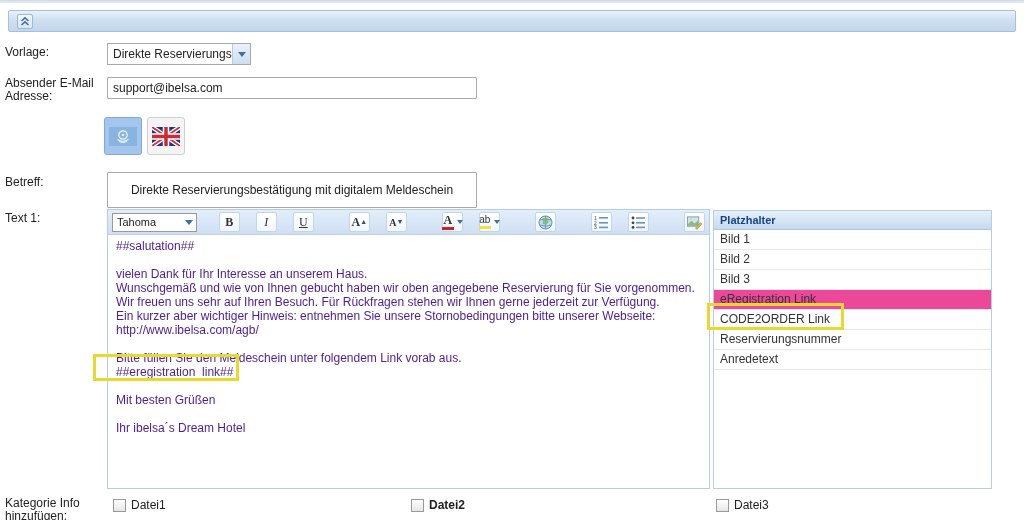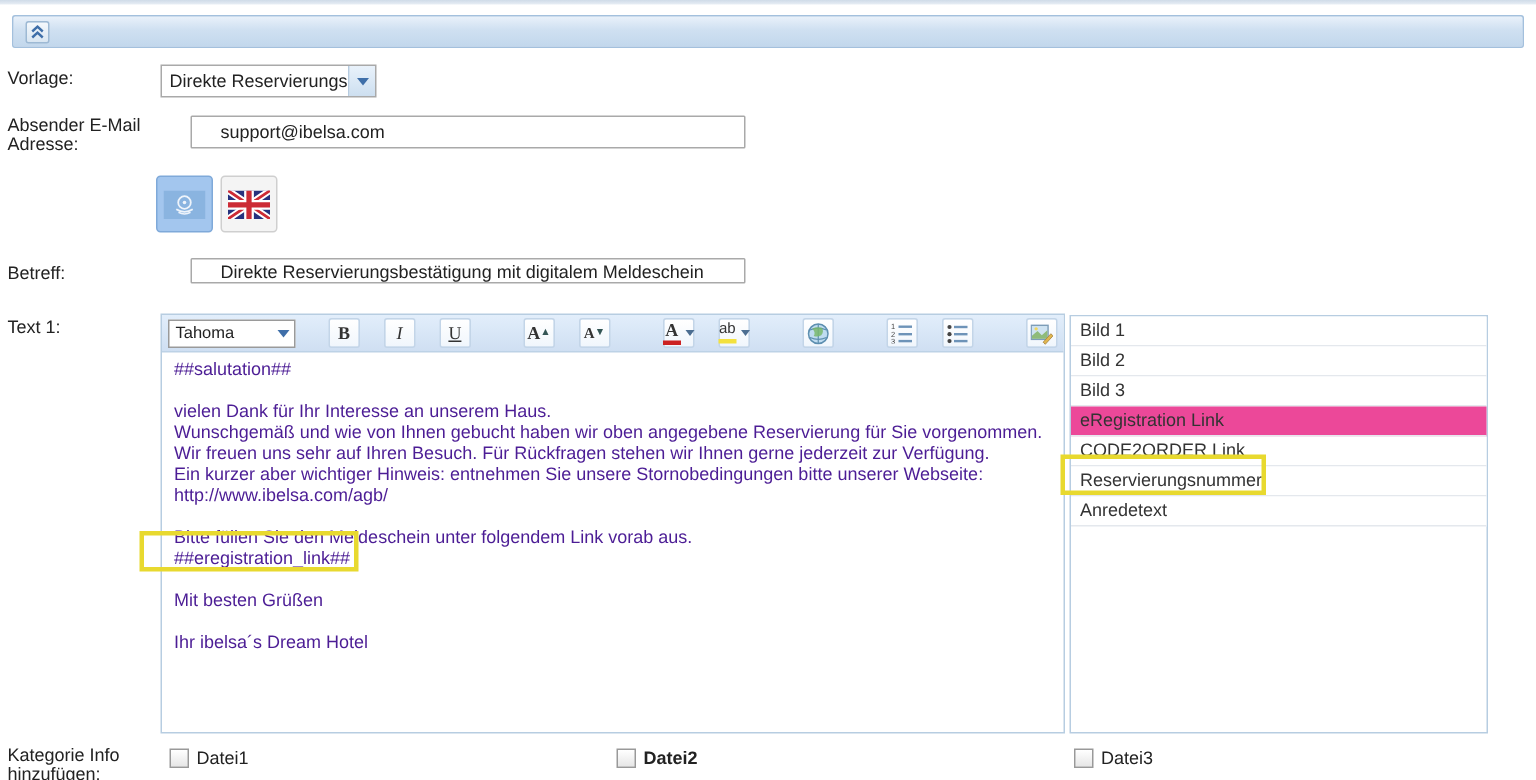--- a/index.html
+++ b/index.html
@@ -18,21 +18,21 @@
     border:1px solid #a3c0dd; border-radius:2px;
     display:flex; align-items:center; justify-content:space-between; padding:0 5px 0 8px; }
   .panel-title { font-size:11px; font-weight:bold; color:#15428b; }
   .collapse-tool { width:16px; height:15px; border:1px solid #9db9d4; border-radius:2px;
     background:linear-gradient(#f4f8fc,#d9e6f2); display:flex; flex-direction:column;
     align-items:center; justify-content:center; cursor:pointer; }
 
   .field-label { left:5px; width:98px; color:#222; line-height:13px; }
 
   .text-input { background:#fff; border:1px solid #a9a9a9; border-radius:1px;
-    font-family:"Liberation Sans",sans-serif; font-size:12px; color:#222; padding:0 19px;margin-left:20px; }
+    font-family:"Liberation Sans",sans-serif; font-size:12px; color:#222; padding:0 5px; }
 
   
   .combo { left:107px; top:43px; width:144px; height:22px; border:1px solid #a9a9a9;
     background:#fff; display:flex; cursor:pointer; }
   .combo-text { flex:1; padding:3px 2px 0 5px; white-space:nowrap; overflow:hidden; }
   .combo-trigger { width:18px; border-left:1px solid #b6cbe0;
     background:linear-gradient(#e9f2fb,#cddff0); display:flex; align-items:center; justify-content:center; }
   .caret-down { width:0; height:0; border-left:4px solid transparent; border-right:4px solid transparent;
     border-top:5px solid #3f6fa9; }
 
@@ -125,21 +125,21 @@
     <svg width="28" height="19" viewBox="0 0 28 19">
       <rect width="28" height="19" fill="#26327e"></rect>
       <path d="M0 0 L28 19 M28 0 L0 19" stroke="#ffffff" stroke-width="4.5"></path>
       <path d="M0 0 L28 19 M28 0 L0 19" stroke="#cc2b35" stroke-width="1.8"></path>
       <path d="M14 0 V19 M0 9.5 H28" stroke="#ffffff" stroke-width="6.5"></path>
       <path d="M14 0 V19 M0 9.5 H28" stroke="#cc2b35" stroke-width="3.5"></path>
     </svg>
   </div>
 
   <div class="abs field-label" style="top:176px;">Betreff:</div>
-  <input class="abs text-input" style="left: 107px; top: 172px; width: 370px; height: 17px;" value="Direkte Reservierungsbestätigung mit digitalem Meldeschein">
+  <input class="abs text-input" style="left: 107px; top: 172px; width: 370px; height: 36px; text-align: center;" value="Direkte Reservierungsbestätigung mit digitalem Meldeschein">
 
   <div class="abs field-label" style="top:212px;">Text 1:</div>
 
   <div class="abs editor">
     <div class="ed-toolbar">
       <div class="font-select">
         <span class="fs-text">Tahoma</span>
         <span class="fs-trig">
             <span class="caret-down"></span>
           </span>
@@ -224,20 +224,21 @@
       <div class="ed-line"></div>
       <div class="ed-line">Mit besten Grüßen</div>
       <div class="ed-line"></div>
       <div class="ed-line">Ihr ibelsa´s Dream Hotel</div>
     </div>
   </div>
 
   <div class="abs anno" style="left:93px; top:354px; width:146px; height:27px;"></div>
 
   <div class="abs ph-panel">
+    <div class="ph-header">Platzhalter</div>
     <div class="ph-row">Bild 1</div>
     <div class="ph-row">Bild 2</div>
     <div class="ph-row">Bild 3</div>
     <div class="ph-row sel">eRegistration Link</div>
     <div class="ph-row">CODE2ORDER Link</div>
     <div class="ph-row">Reservierungsnummer</div>
     <div class="ph-row">Anredetext</div>
   </div>
 
   <div class="abs anno" style="left:707px; top:303px; width:137px; height:27px;"></div>

